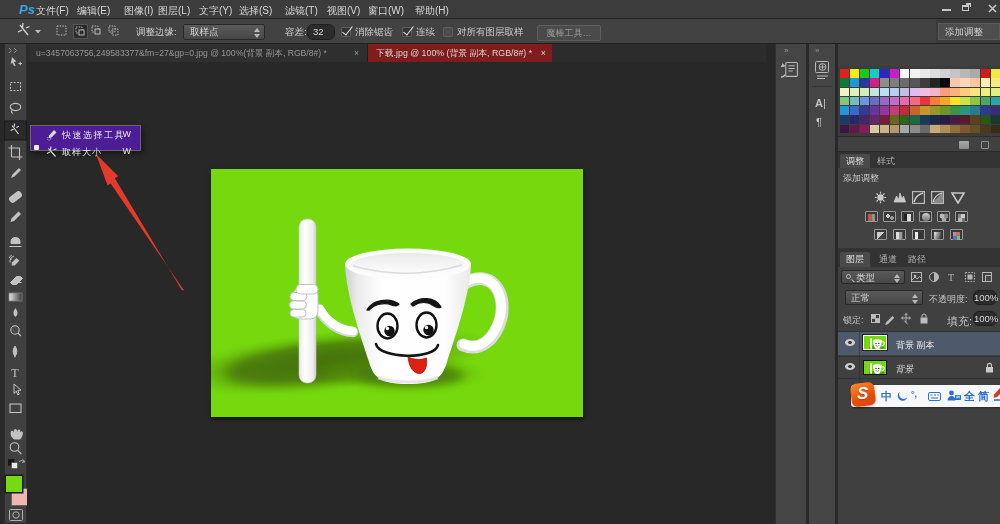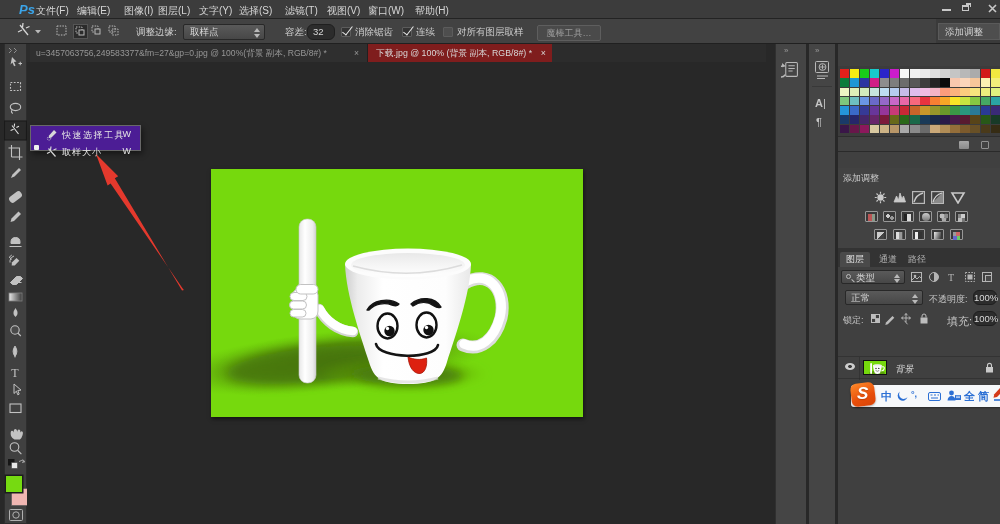--- a/index.html
+++ b/index.html
@@ -394,20 +394,24 @@
       <i class="sw" style="left:122.3px;top:58.5px;background:#7c5a2c"></i>
       <i class="sw" style="left:132.4px;top:58.5px;background:#685026"></i>
       <i class="sw" style="left:142.5px;top:58.5px;background:#4a3a1a"></i>
       <i class="sw" style="left:152.5px;top:58.5px;background:#362c14"></i>
     </div>
   <div class="abs" style="left:0;top:92px;width:162px;height:16px;background:#414141;border-top:1px solid #2e2e2e;border-bottom:1px solid #2a2a2a">
      <span style="position:absolute;right:31px;top:4px;width:10px;height:8px;background:linear-gradient(#a8a8a8,#8a8a8a);border-radius:1px"></span>
      <span style="position:absolute;right:11px;top:4px;width:8px;height:8px;border:1px solid #909090;border-radius:1px"></span>
   </div>
 
+  <div class="abs ptabs" style="left:0;top:108px;height:16px">
+    <span class="ptab act" style="left:2px;top:2px;line-height:14px">调整</span>
+    <span class="ptab" style="left:33px;top:2px;line-height:14px">样式</span>
+  </div>
   <div class="abs" style="left:0;top:124px;width:162px;height:80px;background:#424242">
     <div style="position:absolute;left:5px;top:4px;font-size:9px;color:#cccccc">添加调整</div>
     <div id="adjr1" class="abs" style="left:36px;top:22px"><svg width="92" height="13" viewBox="0 0 92 13">
 <g fill="#c9c9c9">
 <circle cx="6.5" cy="6.5" r="3.2"></circle>
 <g stroke="#c9c9c9" stroke-width="1.2">
               <path d="M6.5,0.8 v2 M6.5,10.2 v2 M0.8,6.5 h2 M10.2,6.5 h2 M2.5,2.5 l1.4,1.4 M9.1,9.1 l1.4,1.4 M10.5,2.5 l-1.4,1.4 M3.9,9.1 l-1.4,1.4"></path>
             </g>
 <path d="M20,11 l2.5,-6 l2,4 l1.5,-7 l2,6 l1.5,-3 l2,6 Z" stroke="#c9c9c9" stroke-width="0.8"></path>
 <g transform="translate(38,0)">
@@ -497,20 +501,37 @@
             <rect x="6.5" y="6.5" width="4" height="4" fill="#bdbdbd" stroke="none"></rect>
 <path d="M17,10.5 l6.5,-6.5 l1.8,1.8 l-6.5,6.5 l-2.5,0.7 Z" fill="#bdbdbd" stroke="none"></path>
 <path d="M37,1.5 v9 M32.5,6 h9 M37,1.5 l-1.5,1.8 M37,1.5 l1.5,1.8 M37,10.5 l-1.5,-1.8 M37,10.5 l1.5,1.8 M32.5,6 l1.8,-1.5 M32.5,6 l1.8,1.5 M41.5,6 l-1.8,-1.5 M41.5,6 l-1.8,1.5" stroke-width="0.9"></path>
 <rect x="51.5" y="5.5" width="7" height="6" fill="#bdbdbd" stroke="none"></rect>
             <path d="M53,5.5 v-1.5 a2,2 0 0 1 4,0 v1.5"></path>
 </g>
         </svg></div>
     <div style="position:absolute;left:109px;top:47px;font-size:11px;color:#c6c6c6">填充:</div>
     <div class="obox" style="position:absolute;left:135px;top:44px;width:24px;height:15px;line-height:14px;text-align:center">100%</div>
 
+    <div style="position:absolute;left:0;top:64px;width:162px;height:24px;background:#4e5a6b;border-top:1px solid #333">
+      <i style="position:absolute;left:21px;top:0;width:1px;height:24px;background:rgba(40,40,40,.5)"></i>
+      <span class="eye" style="left:7px;top:7px"></span>
+      <span class="lthumb" style="position:absolute;left:25px;top:3px;border:1px solid #fff;outline:1px solid #222">
+          <svg width="24" height="15" viewBox="0 0 24 15" style="position:absolute;left:0;top:0">
+            <ellipse cx="13" cy="12" rx="8" ry="2.2" fill="#4a7a09" opacity="0.6"></ellipse>
+            <rect x="6.2" y="2" width="1.8" height="11" rx="0.9" fill="#fff"></rect>
+            <path d="M9,4.5 C9,3.9 11,3.4 13.4,3.4 C15.8,3.4 17.8,3.9 17.8,4.5 C17.6,7.5 16.6,10.6 16.2,11.6 C15.8,12.7 15.3,13 13.4,13 C11.5,13 11,12.7 10.6,11.6 C10.2,10.6 9.2,7.5 9,4.5 Z" fill="#fdfdfd"></path>
+            <ellipse cx="13.4" cy="4.5" rx="4.4" ry="1.1" fill="#f0f0f0"></ellipse>
+            <path d="M17.6,6 q3,-1 2.6,1.6 q-0.3,2 -2.8,2.4" fill="none" stroke="#fff" stroke-width="1.1"></path>
+            <circle cx="12" cy="7.5" r="0.7" fill="#222"></circle>
+            <circle cx="14.8" cy="7.4" r="0.7" fill="#222"></circle>
+            <path d="M11.6,9.5 q1.8,1.5 3.6,0" fill="none" stroke="#222" stroke-width="0.5"></path>
+          </svg>
+        </span>
+      <span style="position:absolute;left:58px;top:7px;font-size:9px;color:#eaeaea">背景 副本</span>
+    </div>
     <div style="position:absolute;left:0;top:89px;width:162px;height:23px;background:#404040;border-top:1px solid #333;border-bottom:1px solid #333">
       <i style="position:absolute;left:21px;top:0;width:1px;height:23px;background:rgba(40,40,40,.5)"></i>
       <span class="eye" style="left:7px;top:6px"></span>
       <span class="lthumb" style="position:absolute;left:25px;top:3px;border:1px solid #111">
           <svg width="24" height="15" viewBox="0 0 24 15" style="position:absolute;left:0;top:0">
             <ellipse cx="13" cy="12" rx="8" ry="2.2" fill="#4a7a09" opacity="0.6"></ellipse>
             <rect x="6.2" y="2" width="1.8" height="11" rx="0.9" fill="#fff"></rect>
             <path d="M9,4.5 C9,3.9 11,3.4 13.4,3.4 C15.8,3.4 17.8,3.9 17.8,4.5 C17.6,7.5 16.6,10.6 16.2,11.6 C15.8,12.7 15.3,13 13.4,13 C11.5,13 11,12.7 10.6,11.6 C10.2,10.6 9.2,7.5 9,4.5 Z" fill="#fdfdfd"></path>
             <ellipse cx="13.4" cy="4.5" rx="4.4" ry="1.1" fill="#f0f0f0"></ellipse>
             <path d="M17.6,6 q3,-1 2.6,1.6 q-0.3,2 -2.8,2.4" fill="none" stroke="#fff" stroke-width="1.1"></path>

